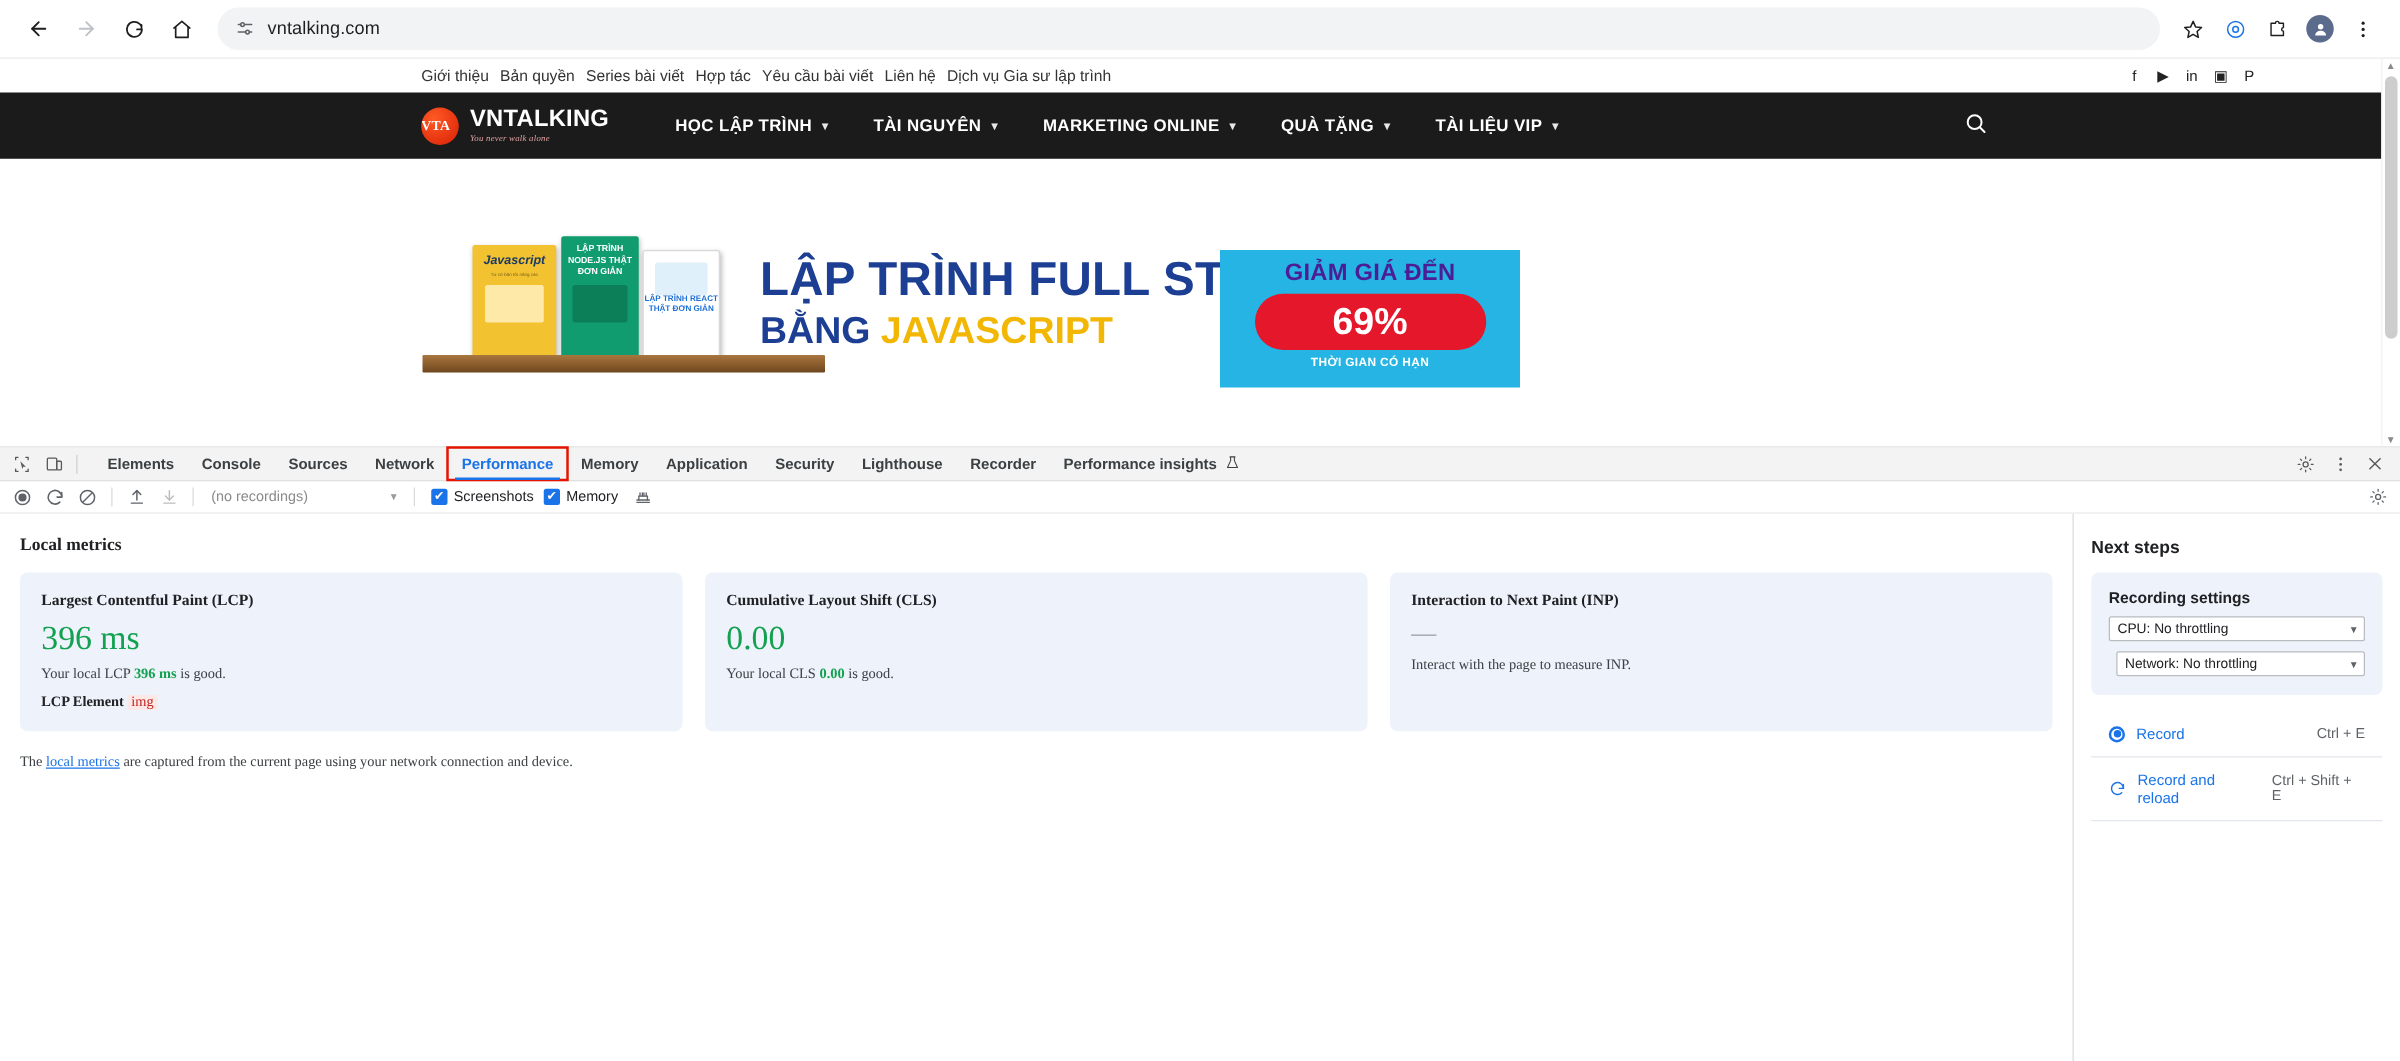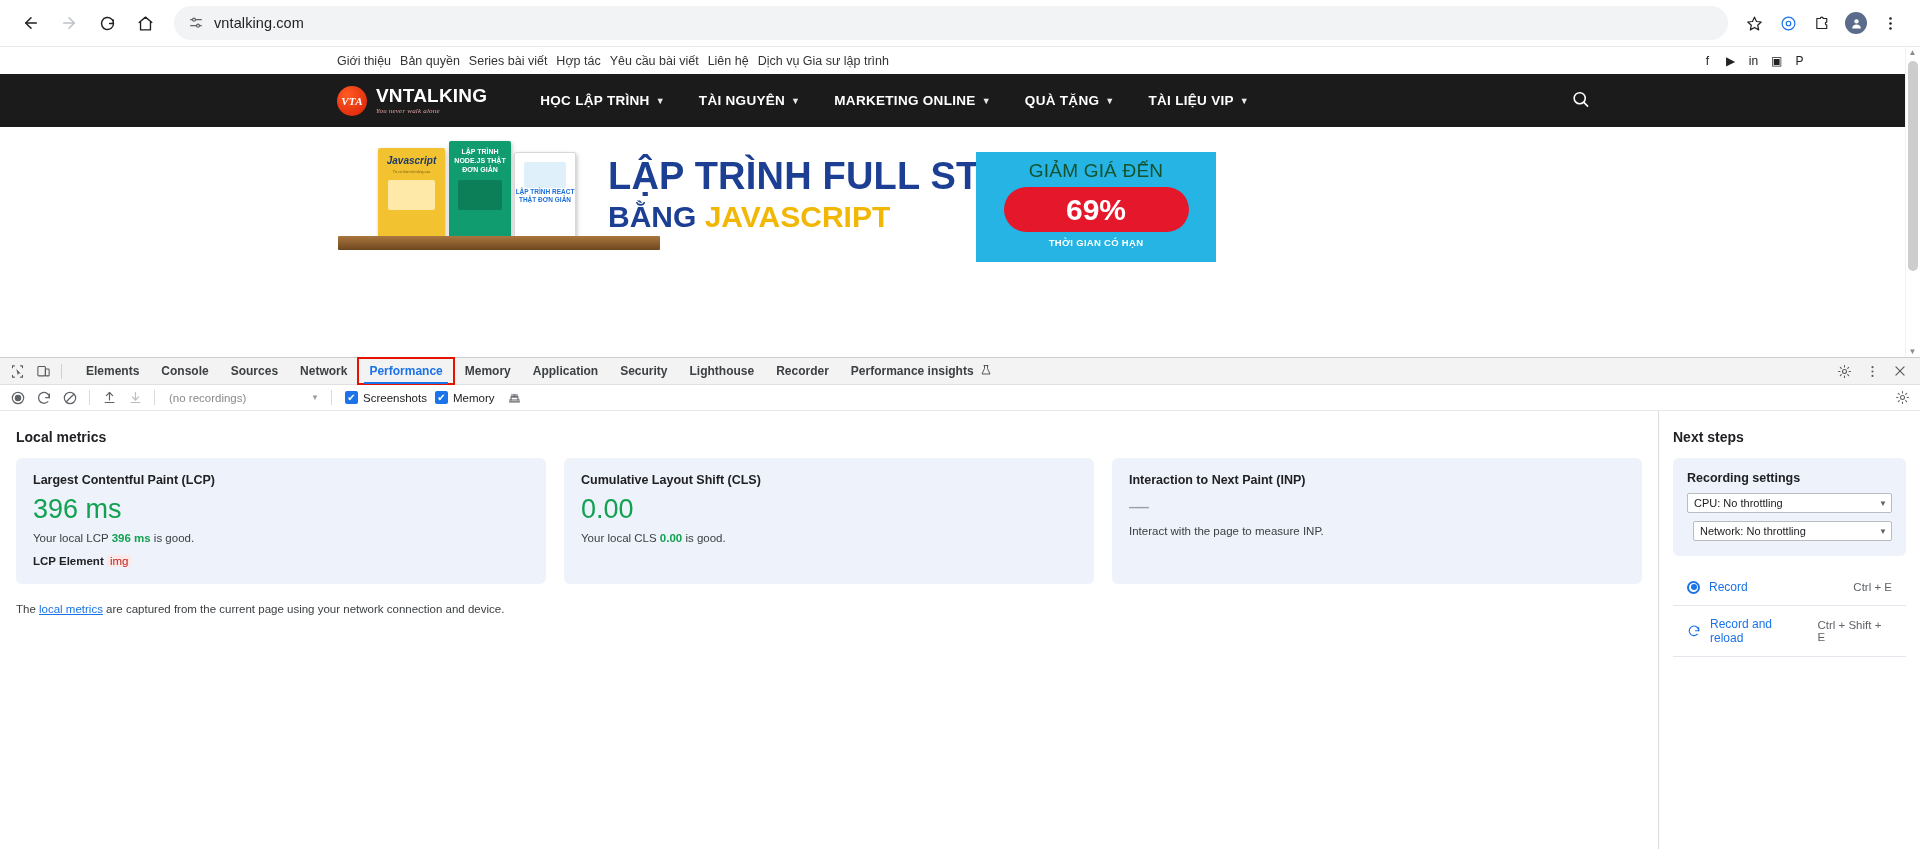--- a/index.html
+++ b/index.html
@@ -118,22 +118,22 @@
     align-items: center;
     position: relative;
   }
   .brand {
     display: flex; align-items: center; gap: 9px;
     margin-left: 337px;
   }
   .brand-mark {
     width: 30px; height: 30px; border-radius: 50%;
     background: radial-gradient(circle at 35% 30%, #ff5a24, #d81f06);
-    display: flex; align-items: center; justify-content: center;
-    position: relative; overflow: hidden; font-style: italic;
+    display: flex; align-items: center; 
+    position: relative; overflow: hidden;
   }
   .brand-mark b {
     font-size: 11px; color: #fff; letter-spacing: 0.3px;
     font-family: "Liberation Serif", serif; z-index:2;
   }
   .brand-text { display: flex; flex-direction: column; line-height: 1; }
   .brand-text .name {
     font-size: 19px; font-weight: bold; color: #ffffff; letter-spacing: 0.2px;
   }
   .brand-text .tag {
@@ -148,21 +148,21 @@
     letter-spacing: 0.3px; white-space: nowrap;
   }
   .caret { font-size: 9px; opacity: 0.9; }
   .header-search {
     position: absolute; right: 330px; top: 50%; transform: translateY(-50%);
     color: #fff;
   }
 
   
   .banner-wrap {
-    height: 231px; background: #ffffff; position: relative; overflow: hidden;
+    height: 231px; background: #ffffff; position: relative; overflow: hidden; margin-top: 48px;
   }
   .banner {
     position: absolute; left: 338px; top: 0;
     width: 878px; height: 130px;
     margin-top: 11px;
     display: flex; align-items: flex-start;
   }
   .banner-books { position: relative; width: 238px; height: 112px; }
   .bk {
     position: absolute; bottom: 10px; border-radius: 2px;
@@ -189,21 +189,21 @@
   }
   .banner-text .l2 { font-size: 30px; font-weight: bold; line-height: 1.18; }
   .banner-text .l2 .w { color: #1c3f94; }
   .banner-text .l2 .y { color: #f2b705; }
   .promo {
     position: absolute; right: 0; top: 14px;
     width: 240px; height: 110px; background: #25b4e3;
     display: flex; flex-direction: column; align-items: center;
     padding-top: 8px;
   }
-  .promo .t1 { font-size: 19px; font-weight: normal; color: #14532d; letter-spacing: 0.2px; }
+  .promo .t1 { font-size: 19px; font-weight: bold; color: #4c1d95; letter-spacing: 0.2px; }
   .promo .pill {
     margin-top: 5px; width: 185px; height: 45px; border-radius: 23px;
     background: #e4172b; display: flex; align-items: center; justify-content: center;
   }
   .promo .pill span { font-size: 30px; font-weight: bold; color: #ffffff; }
   .promo .t2 { font-size: 9.5px; font-weight: bold; color: #ffffff; margin-top: 5px; letter-spacing: 0.3px;}
 
   
   .devtools {
     border-top: 1px solid #cdcdcd;
@@ -272,21 +272,21 @@
   .recordings-select .ar { font-size: 8px; color: #9a9a9a; }
   .cb-wrap { display: flex; align-items: center; gap: 5px; margin-left: 6px; }
   .cb {
     width: 13px; height: 13px; border-radius: 2px;
     background: #1a73e8; display: flex; align-items: center; justify-content: center;
     color: #fff; font-size: 10px; line-height: 1;
   }
   .cb-label { font-size: 11.5px; color: #202124; }
 
   .dt-body { flex: 1; display: flex; overflow: hidden; background: #fff; }
-  .dt-main { flex: 1; padding: 18px 16px 0 16px; overflow: hidden; }
+  .dt-main { flex: 1; padding: 18px 16px 0 16px; overflow: hidden; font-family: Liberation Serif, serif; }
   .section-title {
     font-size: 14px; font-weight: bold; color: #202124; margin-bottom: 13px;
   }
   .cards { display: flex; gap: 18px; }
   .card {
     flex: 1;
     background: #eef2fa;
     border-radius: 6px;
     padding: 15px 17px 17px 17px;
     min-height: 115px;

